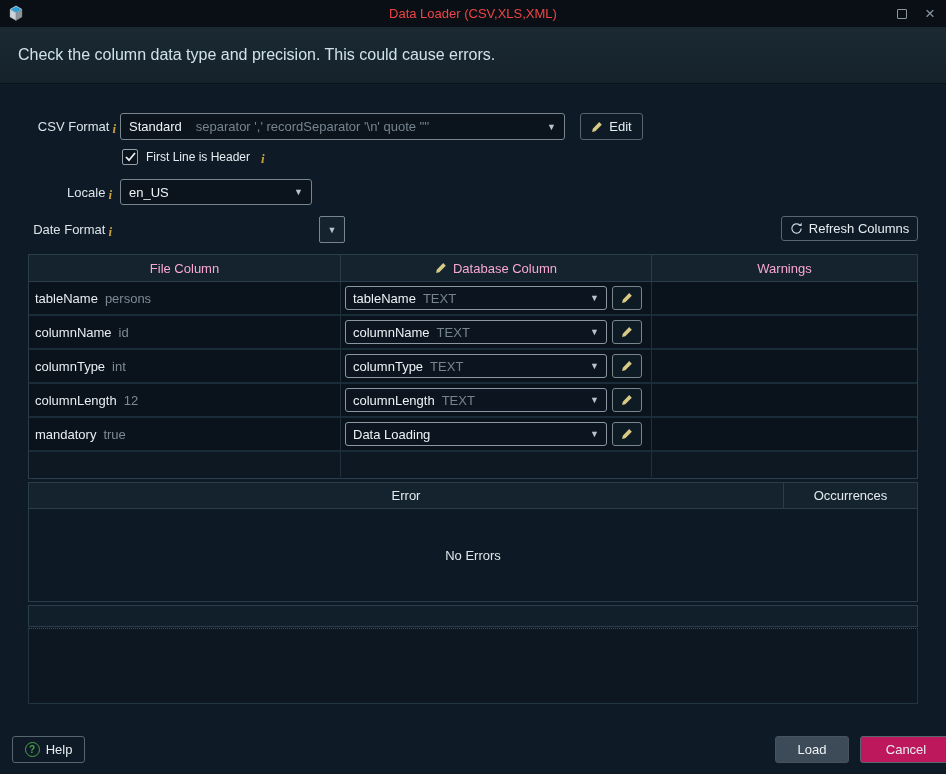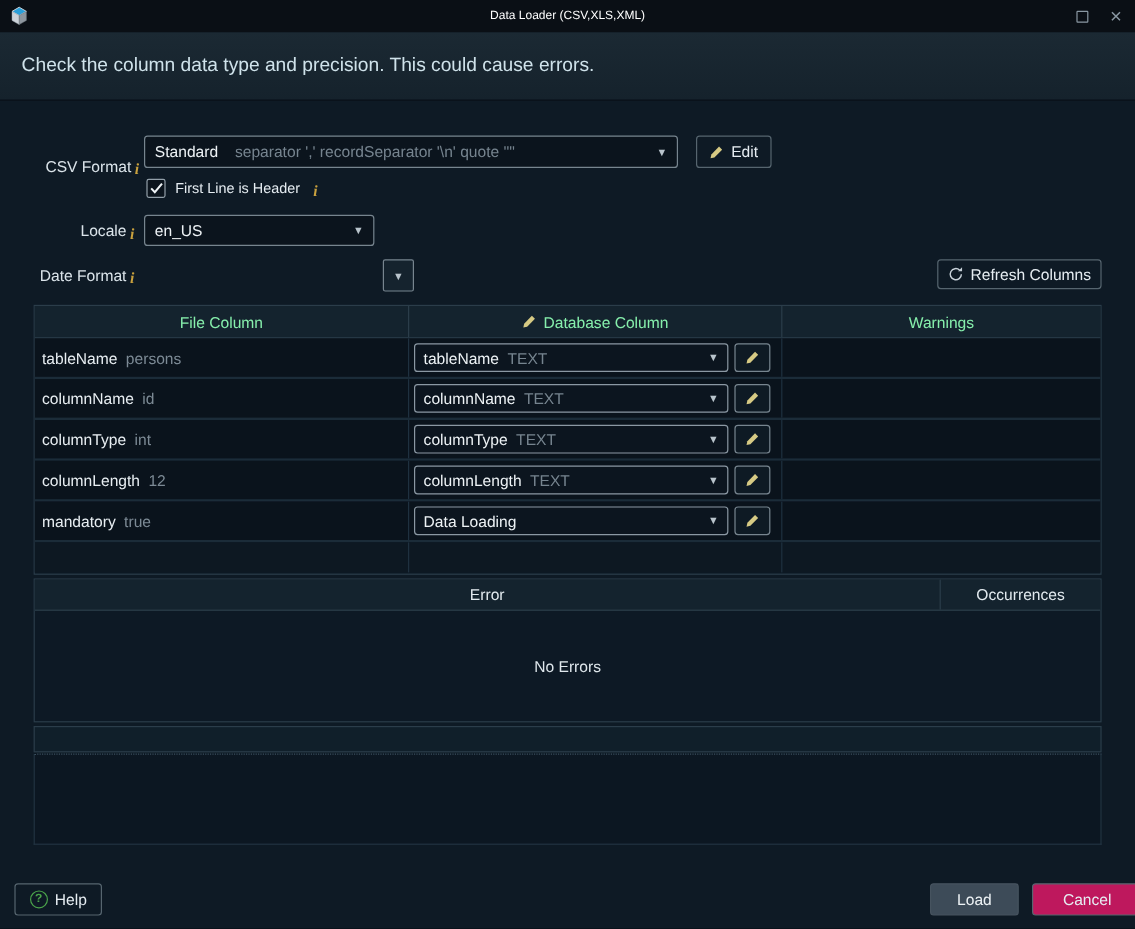--- a/index.html
+++ b/index.html
@@ -12,21 +12,21 @@
   }
 
   
   .titlebar{
     position:absolute; top:0; left:0; right:0; height:27px;
     background:#0a0f15; display:flex; align-items:center;
   }
   .app-icon{ position:absolute; left:8px; top:5px; width:16px; height:17px; }
   .titlebar .title{
     position:absolute; left:0; right:0; text-align:center;
-    font-size:10px; color:#ffffff;
+    font-size:13px; color:#ef4444;
   }
   .win-controls{ position:absolute; right:8px; top:0; height:27px; display:flex; align-items:center; gap:12px; }
   .win-btn{ width:16px; height:16px; display:flex; align-items:center; justify-content:center; color:#8a98a3; cursor:default; }
   .win-btn .sq{ width:10px; height:10px; border:1px solid #8a98a3; border-radius:1px; display:block; }
   .win-btn.close{ font-size:17px; line-height:14px; }
 
   
   .msgbar{
     position:absolute; top:27px; left:0; right:0; height:57px;
     background:linear-gradient(#1b2933,#15222c);
@@ -67,21 +67,21 @@
     border:1px solid #77858f; border-radius:2px;
     display:flex; align-items:center; justify-content:center; color:#b9c4cc; font-size:9px; cursor:default;
   }
 
   
   .map-table{
     position:absolute; left:28px; top:254px; width:890px; height:225px;
     border:1px solid #2b3d4a; background:#0d1925; font-size:13px;
   }
   .map-head{ display:flex; height:27px; background:#14232e; border-bottom:1px solid #2b3d4a; }
-  .map-head .hc{ display:flex; align-items:center; justify-content:center; gap:6px; color:#86efac; border-right:1px solid #2b3d4a; }
+  .map-head .hc{ display:flex; align-items:center; justify-content:center; gap:6px; color:#f9a8d4; border-right:1px solid #2b3d4a; }
   .map-head .hc:last-child{ border-right:none; }
   .c1{ width:312px; } .c2{ width:311px; } .c3{ flex:1; }
   .map-row{ display:flex; height:34px; border-bottom:2px solid #1b2c39; background:#0a131c; }
   .map-row .cell{ border-right:1px solid #1f3140; display:flex; align-items:center; }
   .map-row .cell:last-child{ border-right:none; }
   .file-cell{ padding-left:6px; gap:7px; }
   .file-name{ color:#e8eef2; }
   .file-val{ color:#7c8a95; }
   .db-cell{ padding-left:4px; gap:5px; }
   .cell-select{
@@ -149,21 +149,21 @@
           <span class="sq"></span>
         </span>
       <span class="win-btn close">×</span>
     </span>
   </div>
 
   <div class="msgbar">
     <span>Check the column data type and precision. This could cause errors.</span>
   </div>
 
-  <div class="lblwrap" style="left:4px; top:119px;margin-top:12px;">
+  <div class="lblwrap" style="left:4px; top:119px;">
     <span>CSV Format</span><span class="info-i">i</span>
   </div>
   <div class="select" style="left:120px; top:113px; width:445px;">
     <span class="sel-main">Standard</span>
     <span class="sel-detail">separator ',' recordSeparator '\n'  quote '"'</span>
     <span class="arrow">▼</span>
   </div>
   <button class="btn" style="left:580px; top:113px; width:63px;">
     <svg width="12" height="12" viewBox="0 0 12 12">
       <path d="M8.2 1.1l2.6 2.6-6.5 6.5-3.2.7.7-3.2z" fill="#d6ca84"></path>

